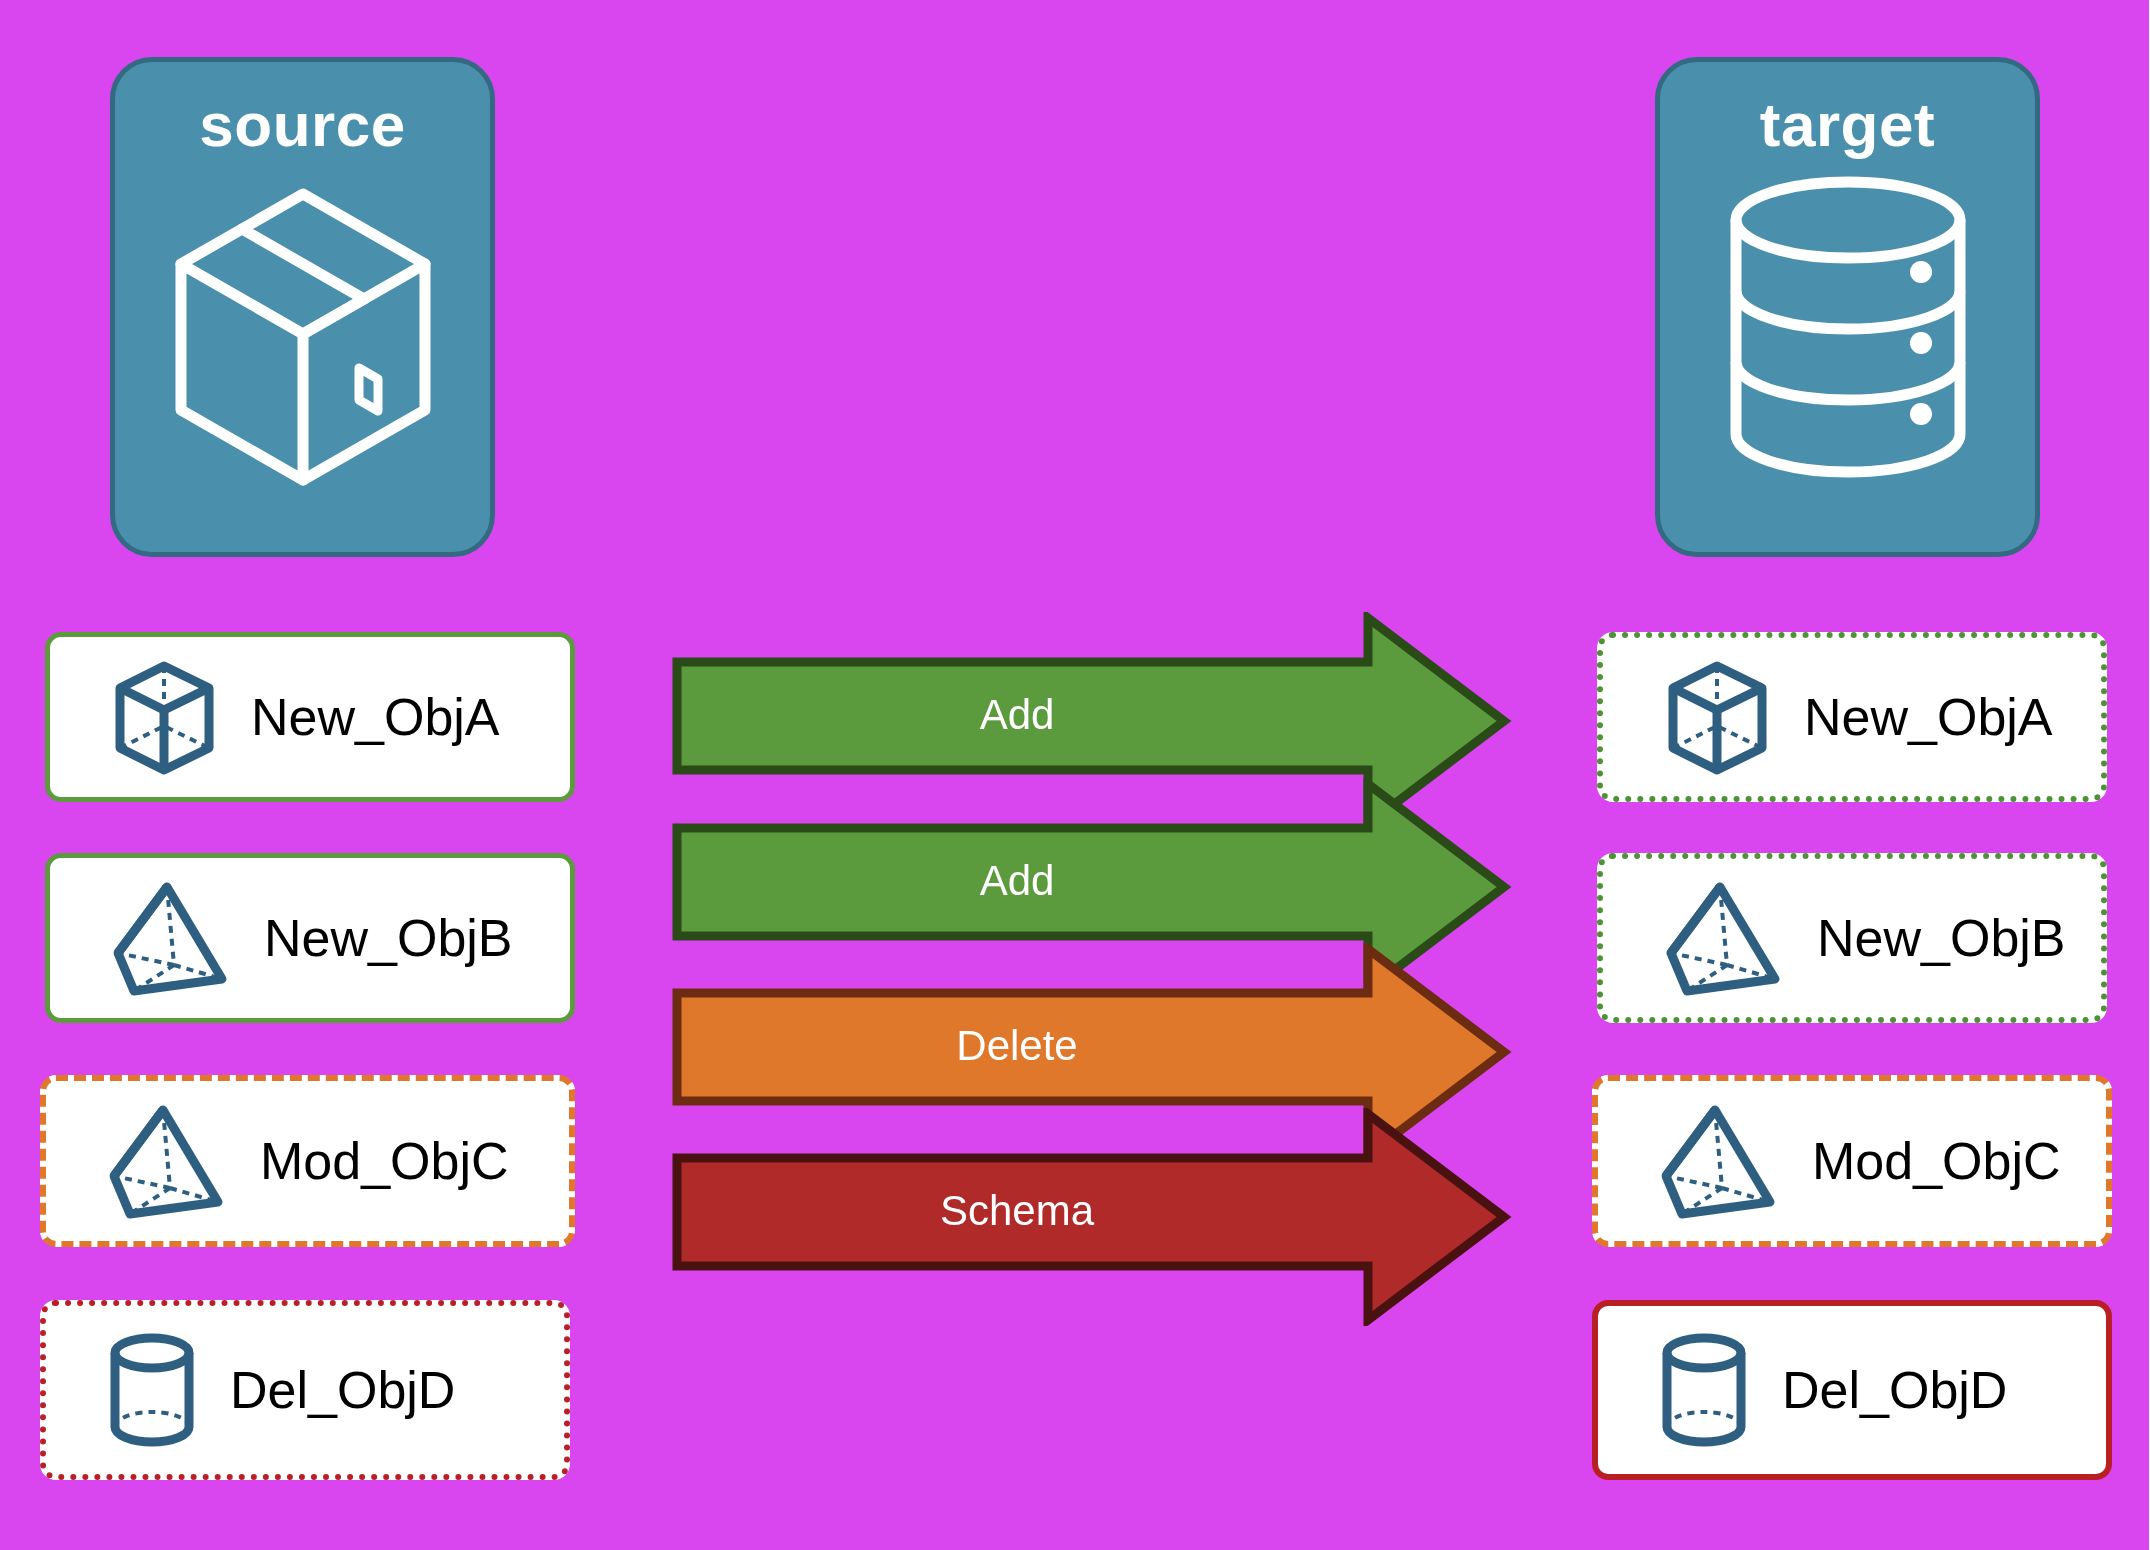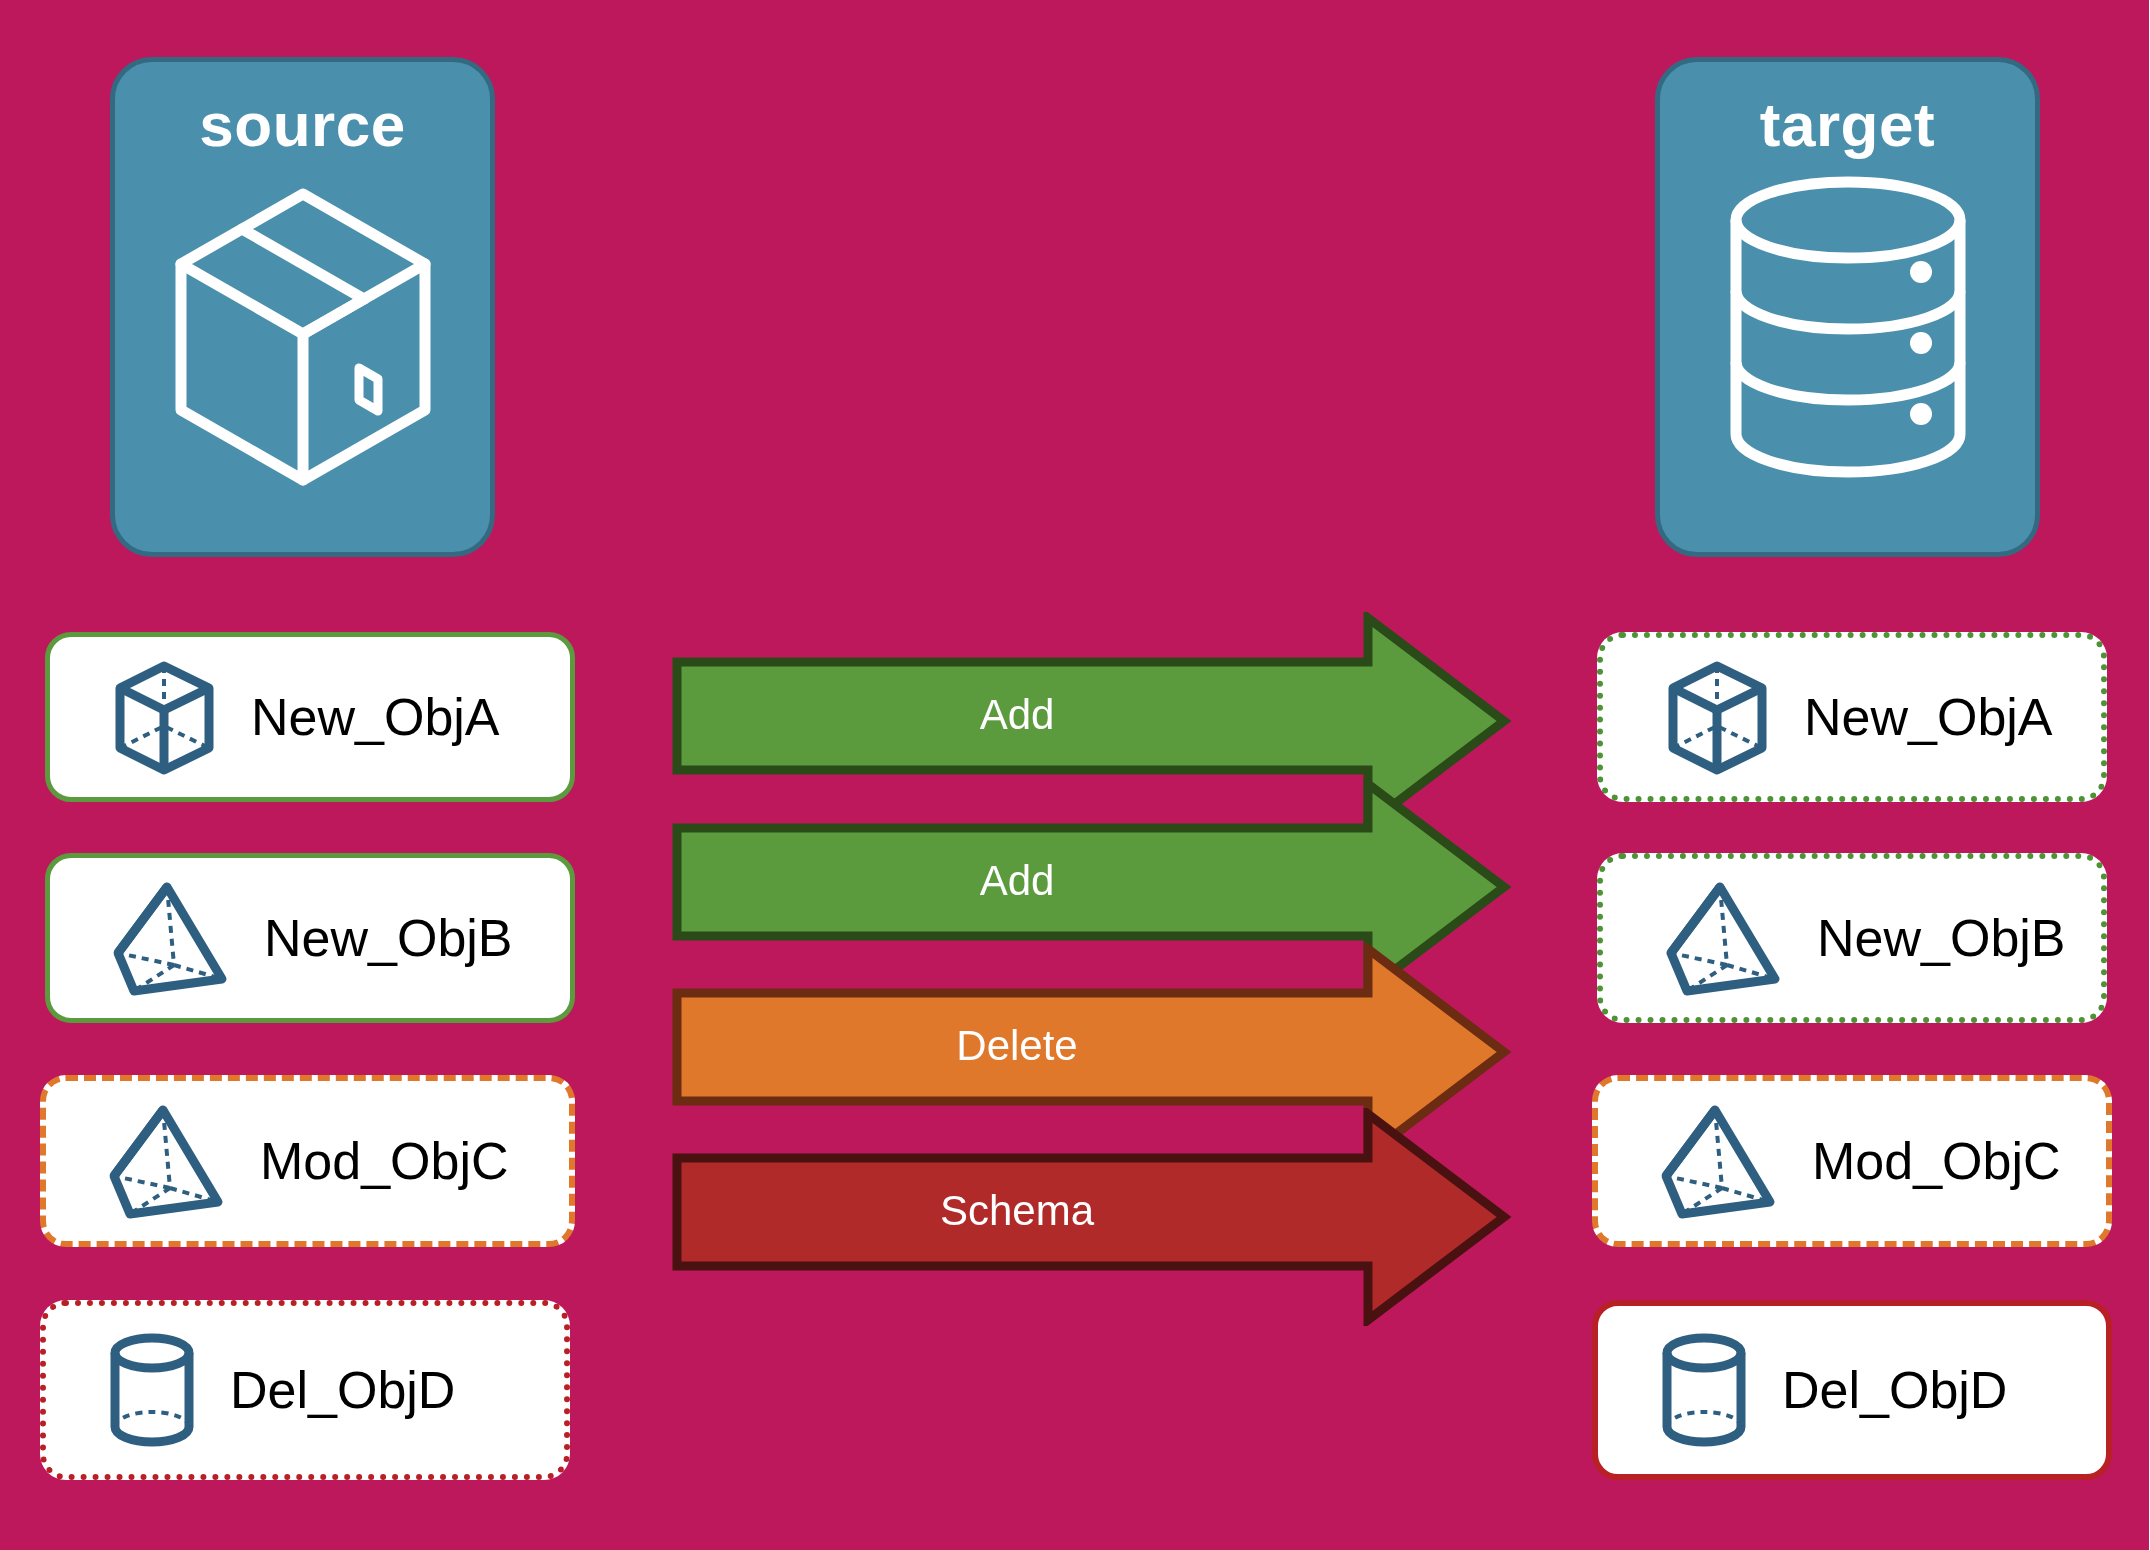--- a/index.html
+++ b/index.html
@@ -11,21 +11,21 @@
     width: 2150px;
     height: 1550px;
     font-family: "Liberation Sans", sans-serif;
     overflow: hidden;
     position: relative;
   }
   #stage {
     position: relative;
     width: 2149px;
     height: 1550px;
-    background: #be185d;
+    background: #d946ef;
     text-decoration: underline;
   }
 
   
   .endpoint {
     position: absolute;
     background: #4A90AC;
     border: 5px solid #336A82;
     border-radius: 42px;
     box-sizing: border-box;
@@ -42,21 +42,21 @@
     line-height: 1;
   }
   .endpoint-icon {
     margin-top: 16px;
   }
 
   
   .obj-card {
     position: absolute;
     background: #ffffff;
-    border-radius: 26px;
+    border-radius: 16px;
     box-sizing: border-box;
     display: flex;
     flex-direction: row;
     align-items: center;
   }
   .obj-icon {
     flex: 0 0 auto;
     margin-left: 62px;
     display: flex;
     align-items: center;

